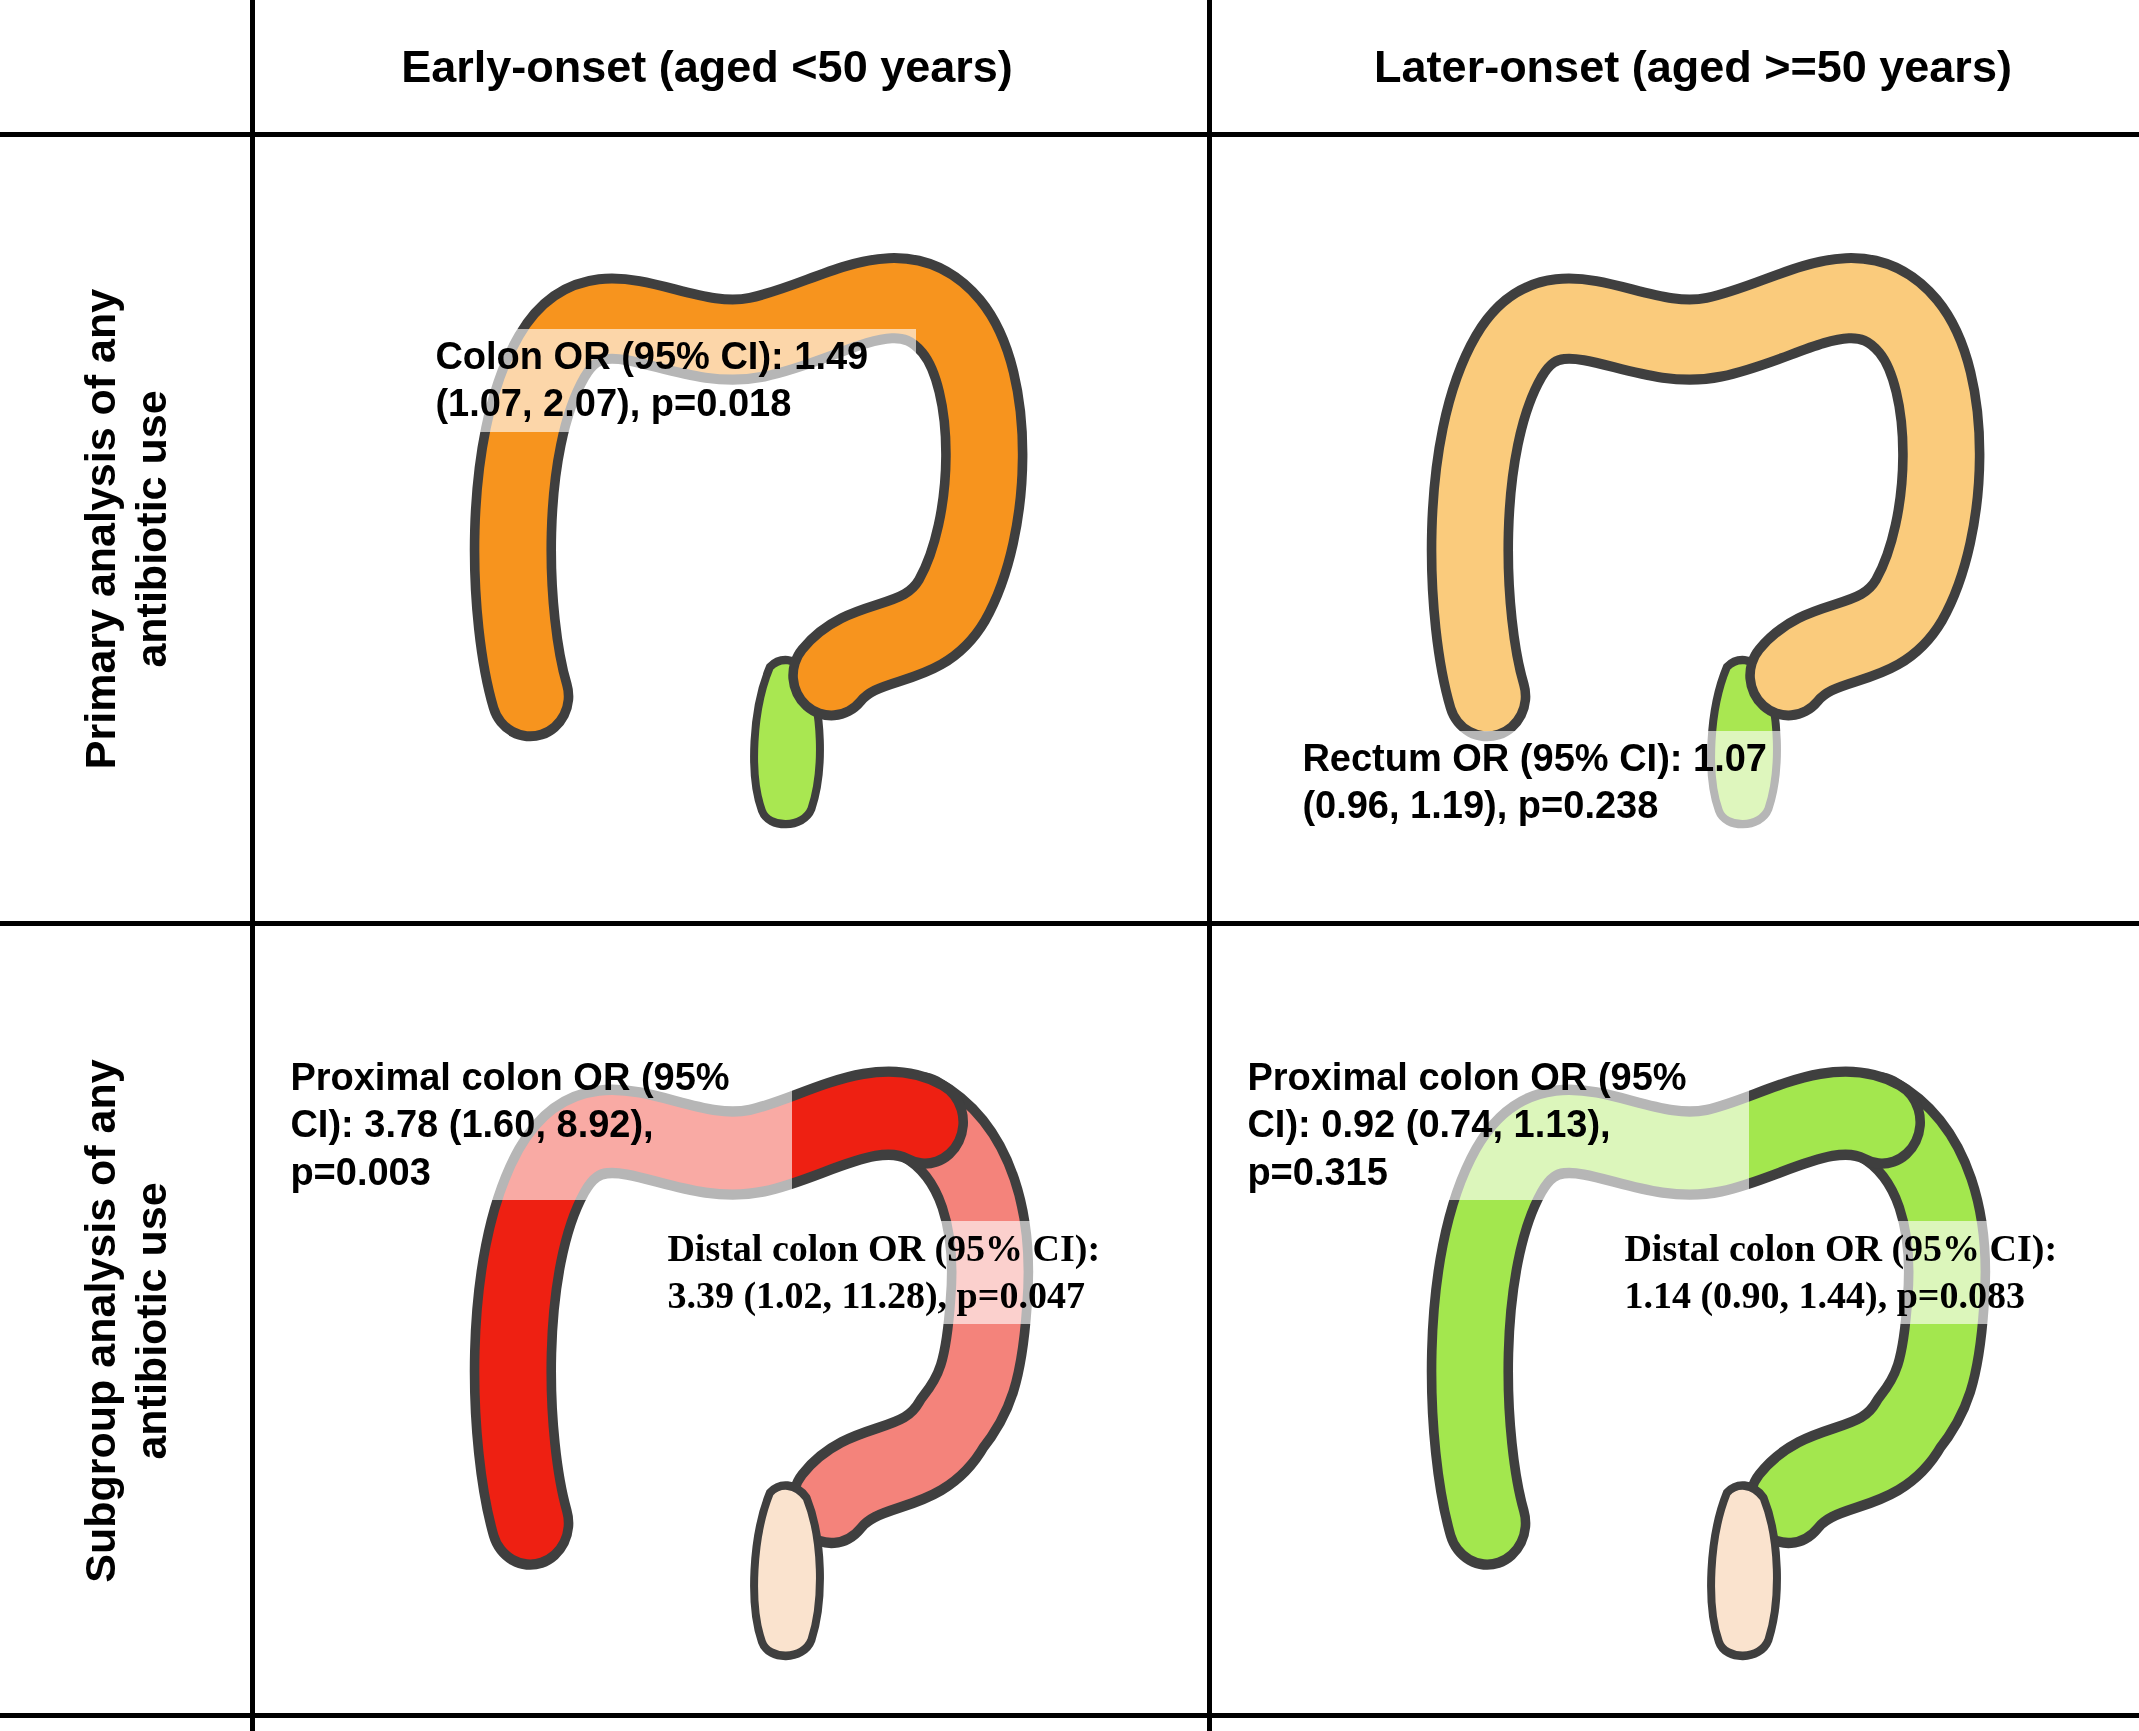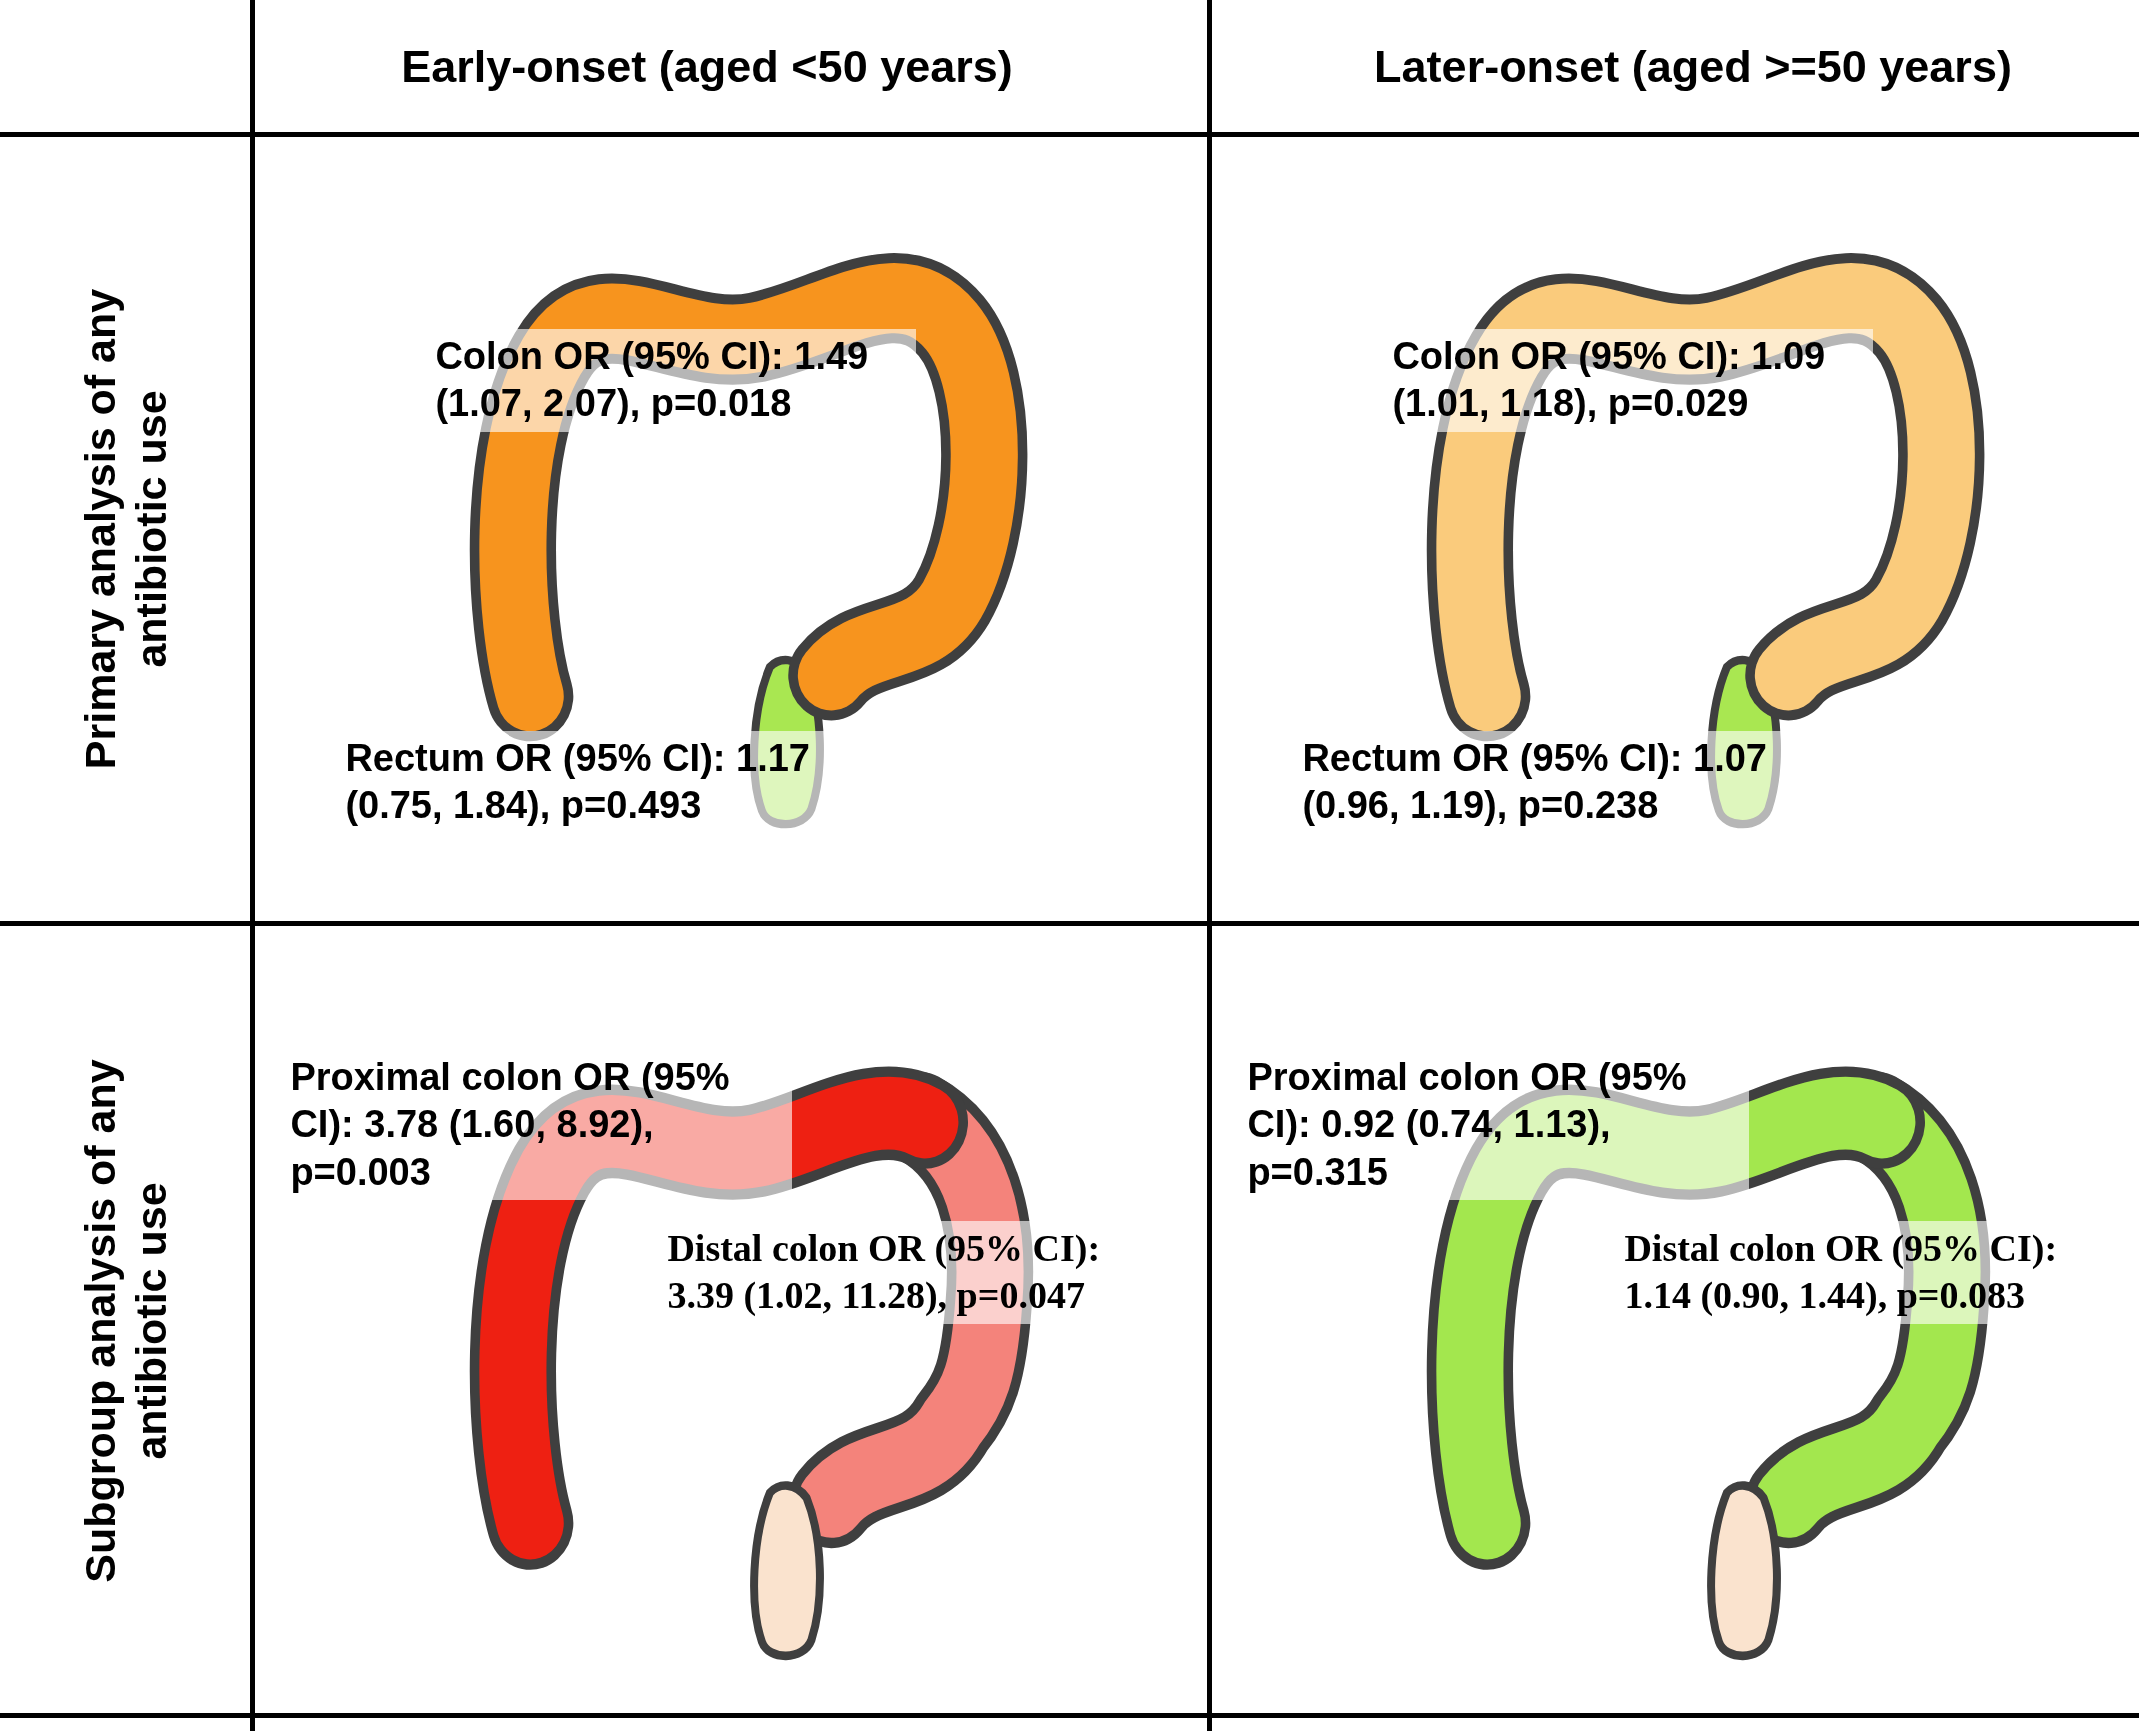--- a/index.html
+++ b/index.html
@@ -105,32 +105,30 @@
 
   <div class="cell cell-top" id="cell-early-primary">
     <div class="colon-wrap">
       <svg viewBox="0 0 900 800" preserveAspectRatio="none">
         <path class="organ-shape" d="M 468 600 C 446 650 442 730 458 772 C 466 794 510 794 520 770 C 536 724 534 652 514 606 C 500 588 480 588 468 600 Z" fill="#A9E751"></path>
         <path class="tube-outline" d="M 168 635 C 140 545 130 335 195 228 C 255 130 350 225 452 205 C 548 186 630 118 695 192 C 752 258 748 432 696 520 C 658 582 588 560 545 610"></path>
         <path class="tube" d="M 168 635 C 140 545 130 335 195 228 C 255 130 350 225 452 205 C 548 186 630 118 695 192 C 752 258 748 432 696 520 C 658 582 588 560 545 610" stroke="#F7941E"></path>
       </svg>
     </div>
     <div class="label colon-label">Colon OR (95% CI): 1.49 (1.07, 2.07), p=0.018</div>
-    <div class="label rectum-label">Rectum OR (95% CI): 1.17 (0.75, 1.84), p=0.493</div>
   </div>
 
   <div class="cell cell-top" id="cell-later-primary">
     <div class="colon-wrap">
       <svg viewBox="0 0 900 800" preserveAspectRatio="none">
         <path class="organ-shape" d="M 468 600 C 446 650 442 730 458 772 C 466 794 510 794 520 770 C 536 724 534 652 514 606 C 500 588 480 588 468 600 Z" fill="#A9E751"></path>
         <path class="tube-outline" d="M 168 635 C 140 545 130 335 195 228 C 255 130 350 225 452 205 C 548 186 630 118 695 192 C 752 258 748 432 696 520 C 658 582 588 560 545 610"></path>
         <path class="tube" d="M 168 635 C 140 545 130 335 195 228 C 255 130 350 225 452 205 C 548 186 630 118 695 192 C 752 258 748 432 696 520 C 658 582 588 560 545 610" stroke="#FACB7C"></path>
       </svg>
     </div>
-    <div class="label colon-label">Colon OR (95% CI): 1.09 (1.01, 1.18), p=0.029</div>
     <div class="label rectum-label">Rectum OR (95% CI): 1.07 (0.96, 1.19), p=0.238</div>
   </div>
 
   <div class="cell cell-bottom" id="cell-early-subgroup">
     <div class="colon-wrap">
       <svg viewBox="0 0 900 800" preserveAspectRatio="none">
         <path class="tube-outline" d="M 655 168 C 728 205 750 290 742 380 C 736 460 724 488 696 520 C 658 582 588 560 545 610"></path>
         <path class="tube" d="M 655 168 C 728 205 750 290 742 380 C 736 460 724 488 696 520 C 658 582 588 560 545 610" stroke="#F4837B"></path>
         <path class="tube-outline" d="M 168 635 C 140 545 130 335 195 228 C 255 130 350 225 452 205 C 520 192 600 140 662 172"></path>
         <path class="tube" d="M 168 635 C 140 545 130 335 195 228 C 255 130 350 225 452 205 C 520 192 600 140 662 172" stroke="#EE2012"></path>

